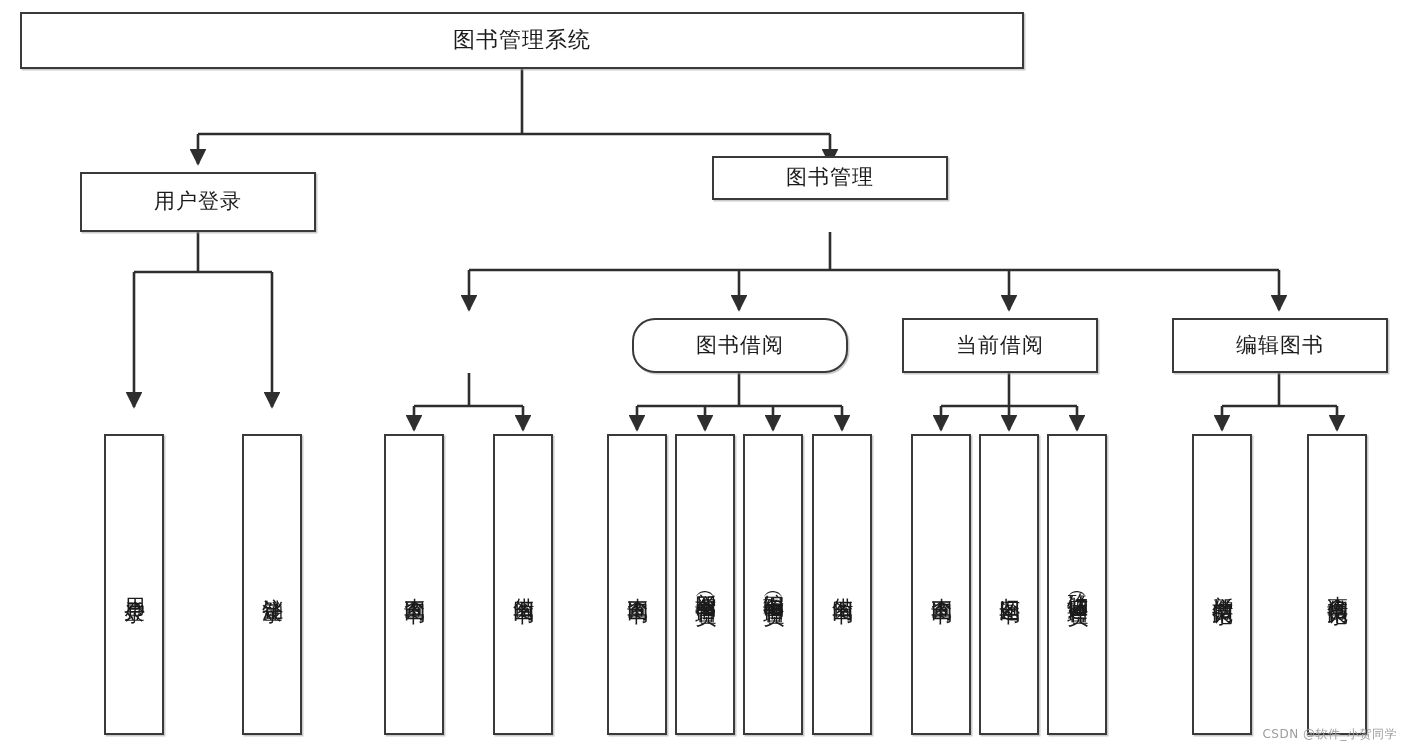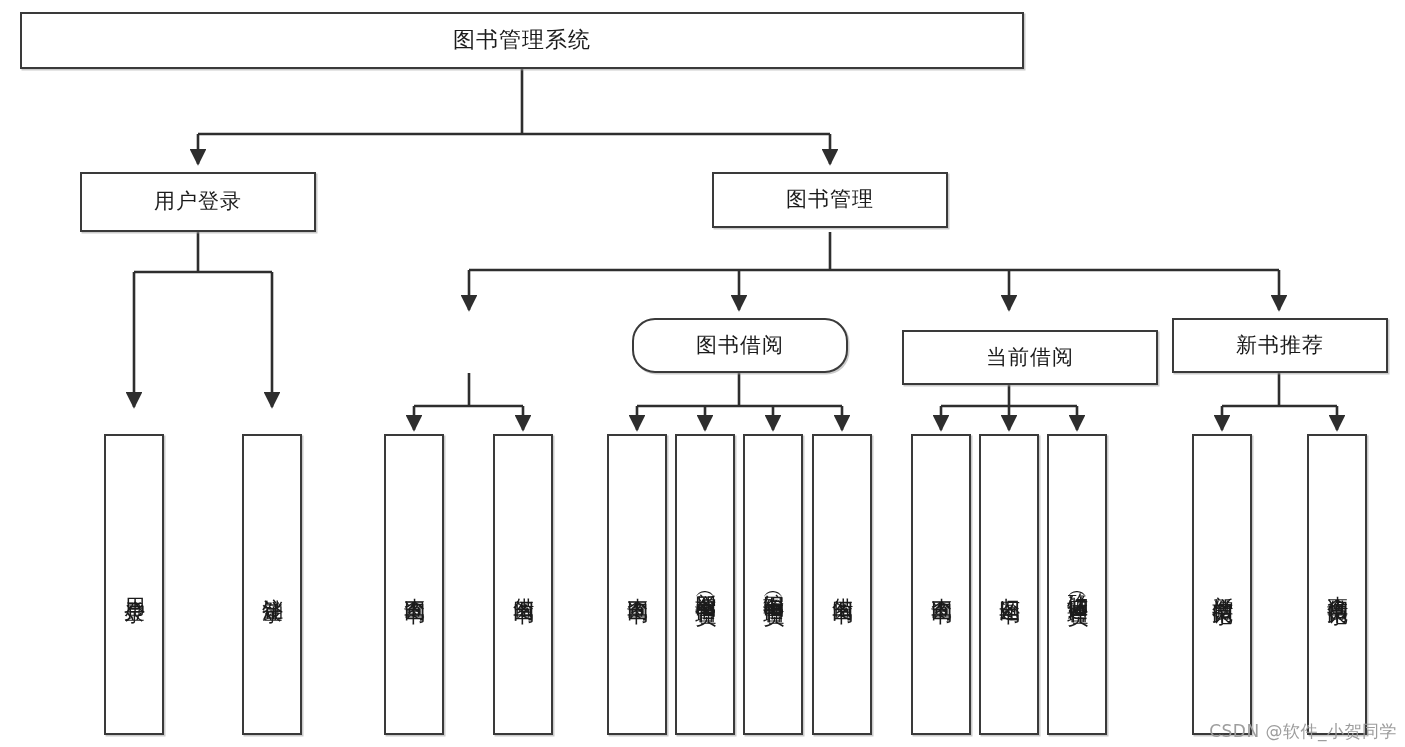--- a/index.html
+++ b/index.html
@@ -57,21 +57,21 @@
     white-space: normal;
     text-align: center;
   }
   #node-root {
     font-size: 22px;
   }
   #watermark {
     position: absolute;
     right: 8px;
     bottom: 4px;
-    font-size: 17px;
+    font-size: 12px;
     color: #9d9d9d;
     letter-spacing: 0.5px;
     white-space: nowrap;
   }
 </style>
 </head>
 <body>
 
 <div id="diagram-root">
 
@@ -125,32 +125,32 @@
     </g>
   </svg>
 
   <div class="node horizontal" id="node-root" style="left:20px; top:12px; width:1004px; height:57px;">
     <span>图书管理系统</span>
   </div>
 
   <div class="node horizontal" style="left:80px; top:172px; width:236px; height:60px;">
     <span>用户登录</span>
   </div>
-  <div class="node horizontal" style="left:712px; top:172px; width:236px; height:56px;font-family:Liberation Serif, serif;">
+  <div class="node horizontal" style="left:712px; top:156px; width:236px; height:44px;font-family:Liberation Serif, serif;">
     <span>图书管理</span>
   </div>
 
   <div class="node horizontal" style="left:632px; top:318px; width:216px; height:55px;border-radius:23px;">
     <span>图书借阅</span>
   </div>
-  <div class="node horizontal" style="left:902px; top:330px; width:256px; height:55px;">
+  <div class="node horizontal" style="left:902px; top:318px; width:196px; height:55px;">
     <span>当前借阅</span>
   </div>
   <div class="node horizontal" style="left:1172px; top:318px; width:216px; height:55px;">
-    <span>新书推荐</span>
+    <span>编辑图书</span>
   </div>
 
   <div class="node vertical" style="left:104px; top:434px; width:60px; height:301px;">
     <span class="vtext">用户登录</span>
   </div>
   <div class="node vertical" style="left:242px; top:434px; width:60px; height:301px;">
     <span class="vtext">注销登录</span>
   </div>
 
   <div class="node vertical" style="left:384px; top:434px; width:60px; height:301px;">

